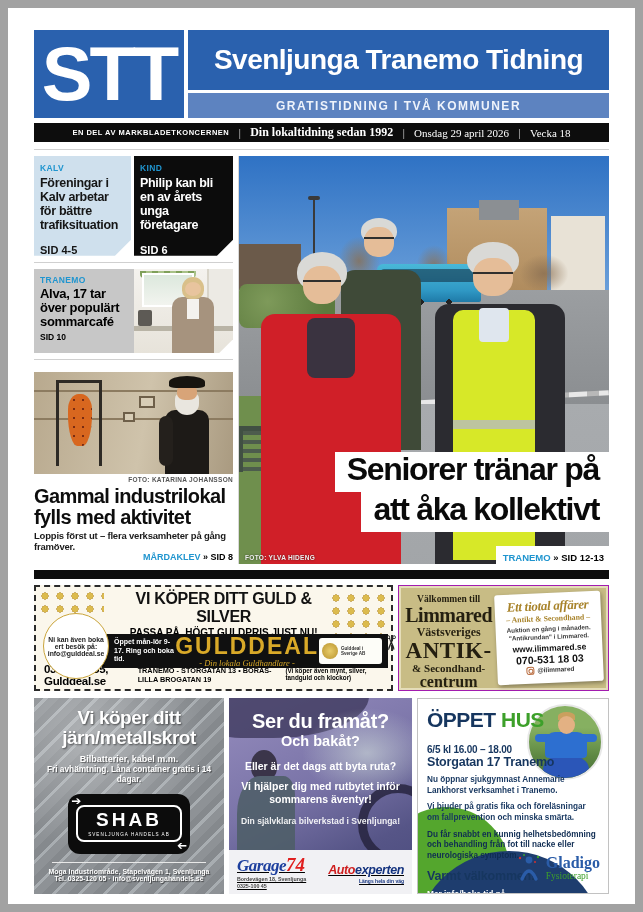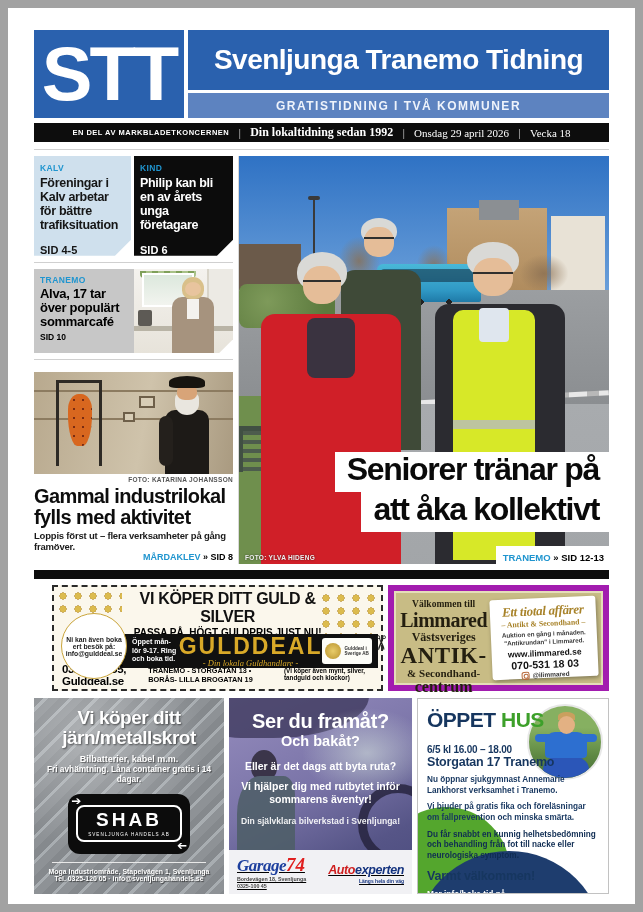--- a/index.html
+++ b/index.html
@@ -93,42 +93,42 @@
   .hl-wrap { position:absolute; right:0; bottom:32px; display:flex; flex-direction:column; align-items:flex-end; z-index:3; }
   .hl-line { background:#fff; color:#0a0a0a; font-size:32px; font-weight:900; letter-spacing:-1.3px; line-height:1.06; padding:1px 10px 5px 12px; }
   .hl-line2 { margin-top:0; }
   .mp-credit { position:absolute; left:6px; bottom:3px; color:#f0f0f0; font-size:6.5px; font-weight:700; letter-spacing:.3px; z-index:3; text-shadow:0 0 2px rgba(0,0,0,.6); }
   .mp-pageref { position:absolute; right:0; bottom:0; background:#fff; padding:6px 5px 1px 7px; font-size:9.5px; font-weight:800; z-index:3; }
 
   .black-sep { margin:6px 0; height:9px; background:#0d0d0d; }
 
   
   .ads-row1 { display:flex; gap:5px; height:106px; }
-  .ad-gold { width:373px; position:relative; border:2px dashed #2a2a2a; background:#fbf7ec; overflow:visible;margin-left:18px; }
+  .ad-gold { width:373px; position:relative; border:2px dashed #2a2a2a; background:#fbf7ec; overflow:visible; }
   .chain { position:absolute; background:radial-gradient(circle 5px at 7px 7px,#d9b43c 55%,#a97c18 70%,transparent 72%) 0 0/15px 13px; opacity:.9; }
   .gd-circle { position:absolute; left:7px; top:26px; width:66px; height:66px; border-radius:50%; background:#fff; border:1px solid #caa53c; display:flex; flex-direction:column; align-items:center; justify-content:center; text-align:center; font-size:6.8px; font-weight:700; color:#222; padding:4px; z-index:2; }
   .gd-top { text-align:center; padding:3px 56px 0 76px; position:relative; z-index:1; }
   .gd-h { font-size:16px; font-weight:900; letter-spacing:-0.3px; color:#111; }
   .gd-s1 { font-size:10px; font-weight:800; margin-top:1px; }
   .gd-s2 { font-size:8px; font-weight:700; margin-top:1px; }
   .gd-bar { position:absolute; left:66px; right:3px; top:47px; height:34px; background:#101010; display:flex; align-items:center; z-index:1; }
   .gd-hours { width:76px; color:#fff; font-size:7px; font-weight:700; padding-left:12px; line-height:1.25; }
   .gd-brandwrap { flex:1; text-align:center; }
   .gd-brand { color:#d9a928; font-size:23px; font-weight:800; letter-spacing:2px; line-height:1; }
   .gd-tag { color:#d9a928; font-family:"Liberation Serif", serif; font-style:italic; font-size:8.5px; }
   .gd-badge { width:66px; height:26px; background:#fdfdf8; border-radius:3px; margin-right:6px; display:flex; align-items:center; gap:3px; padding:2px 3px; }
   .gd-badge-coin { width:16px; height:16px; border-radius:50%; background:radial-gradient(#e8cc6a,#b8922c); flex:none; }
   .gd-badge-txt { font-size:4.6px; font-weight:800; color:#333; line-height:1.2; }
   .gd-bottom { position:absolute; left:8px; right:6px; bottom:2px; display:flex; align-items:baseline; gap:7px; z-index:1; }
   .gd-phone { font-size:11.5px; font-weight:800; letter-spacing:-0.3px; }
   .gd-addr { font-size:7.3px; font-weight:800; }
   .gd-note { font-size:6.3px; font-weight:600; margin-left:auto; }
   .gd-scissors { position:absolute; right:-8px; top:44px; font-size:20px; transform:rotate(90deg); color:#222; z-index:2; }
 
-  .ad-limmared { flex:1; background:#c8bc85; border:6px solid #a21caf; box-shadow:inset 0 0 0 2px rgba(253,248,228,.55); display:flex; gap:4px; padding:7px 6px; }
+  .ad-limmared { flex:1; background:#c8bc85; border:1px solid #a21caf; box-shadow:inset 0 0 0 2px rgba(253,248,228,.55); display:flex; gap:4px; padding:7px 6px; }
   .lim-left { flex:1; text-align:center; font-family:"Liberation Serif", serif; color:#241f10; line-height:1.05; padding-top:2px; }
   .lim1 { font-size:9.5px; font-weight:700; }
   .lim2 { font-size:20px; font-weight:700; letter-spacing:-0.5px; }
   .lim3 { font-size:12px; font-weight:700; }
   .lim4 { font-size:23px; font-weight:800; letter-spacing:.5px; }
   .lim5 { font-size:11px; font-weight:700; }
   .lim6 { font-size:16px; font-weight:700; }
   .lim-note { width:106px; background:#fff; transform:rotate(-2.5deg); border-radius:3px; box-shadow:1px 2px 4px rgba(0,0,0,.35); text-align:center; padding:5px 4px 3px; }
   .limn-title { font-family:"Liberation Serif", serif; font-style:italic; font-weight:800; font-size:13px; color:#a8832a; letter-spacing:-0.3px; }
   .limn-sub { font-family:"Liberation Serif", serif; font-weight:800; font-size:7.8px; color:#a8832a; }
@@ -472,15 +472,29 @@
       <div class="gl-where">Storgatan 17 Tranemo</div>
       <div class="gl-p">Nu öppnar sjukgymnast Annemarie Lankhorst verksamhet i Tranemo.</div>
       <div class="gl-p">Vi bjuder på gratis fika och föreläsningar om fallprevention och minska smärta.</div>
       <div class="gl-p gl-p3">Du får snabbt en kunnig helhetsbedömning och behandling från fot till nacke eller neurologiska symptom.</div>
       <div class="gl-welcome">Varmt välkommen!</div>
       <div class="gl-info">
         <span>Mer info/boka tid på</span><br>
         <br>
         
       </div>
+      <div class="gl-logo">
+        <svg width="26" height="30" viewBox="0 0 26 30">
+          <circle cx="13" cy="7" r="3.4" fill="#2a5ca8"></circle>
+          <path d="M6 26 Q13 10 20 26" stroke="#2a5ca8" stroke-width="3.4" fill="none" stroke-linecap="round"></path>
+          <circle cx="4" cy="5" r="1.2" fill="#d03030"></circle>
+          <circle cx="22" cy="4" r="1.2" fill="#3da02a"></circle>
+          <circle cx="8" cy="2" r="1" fill="#3da02a"></circle>
+          <circle cx="19" cy="9" r="1" fill="#d03030"></circle>
+        </svg>
+        <div class="gl-logotext">
+          <div class="gl-name">Gladigo</div>
+          <div class="gl-sub">Fysioterapi</div>
+        </div>
+      </div>
     </div>
   </div>
 </div>
 
 </body></html>

